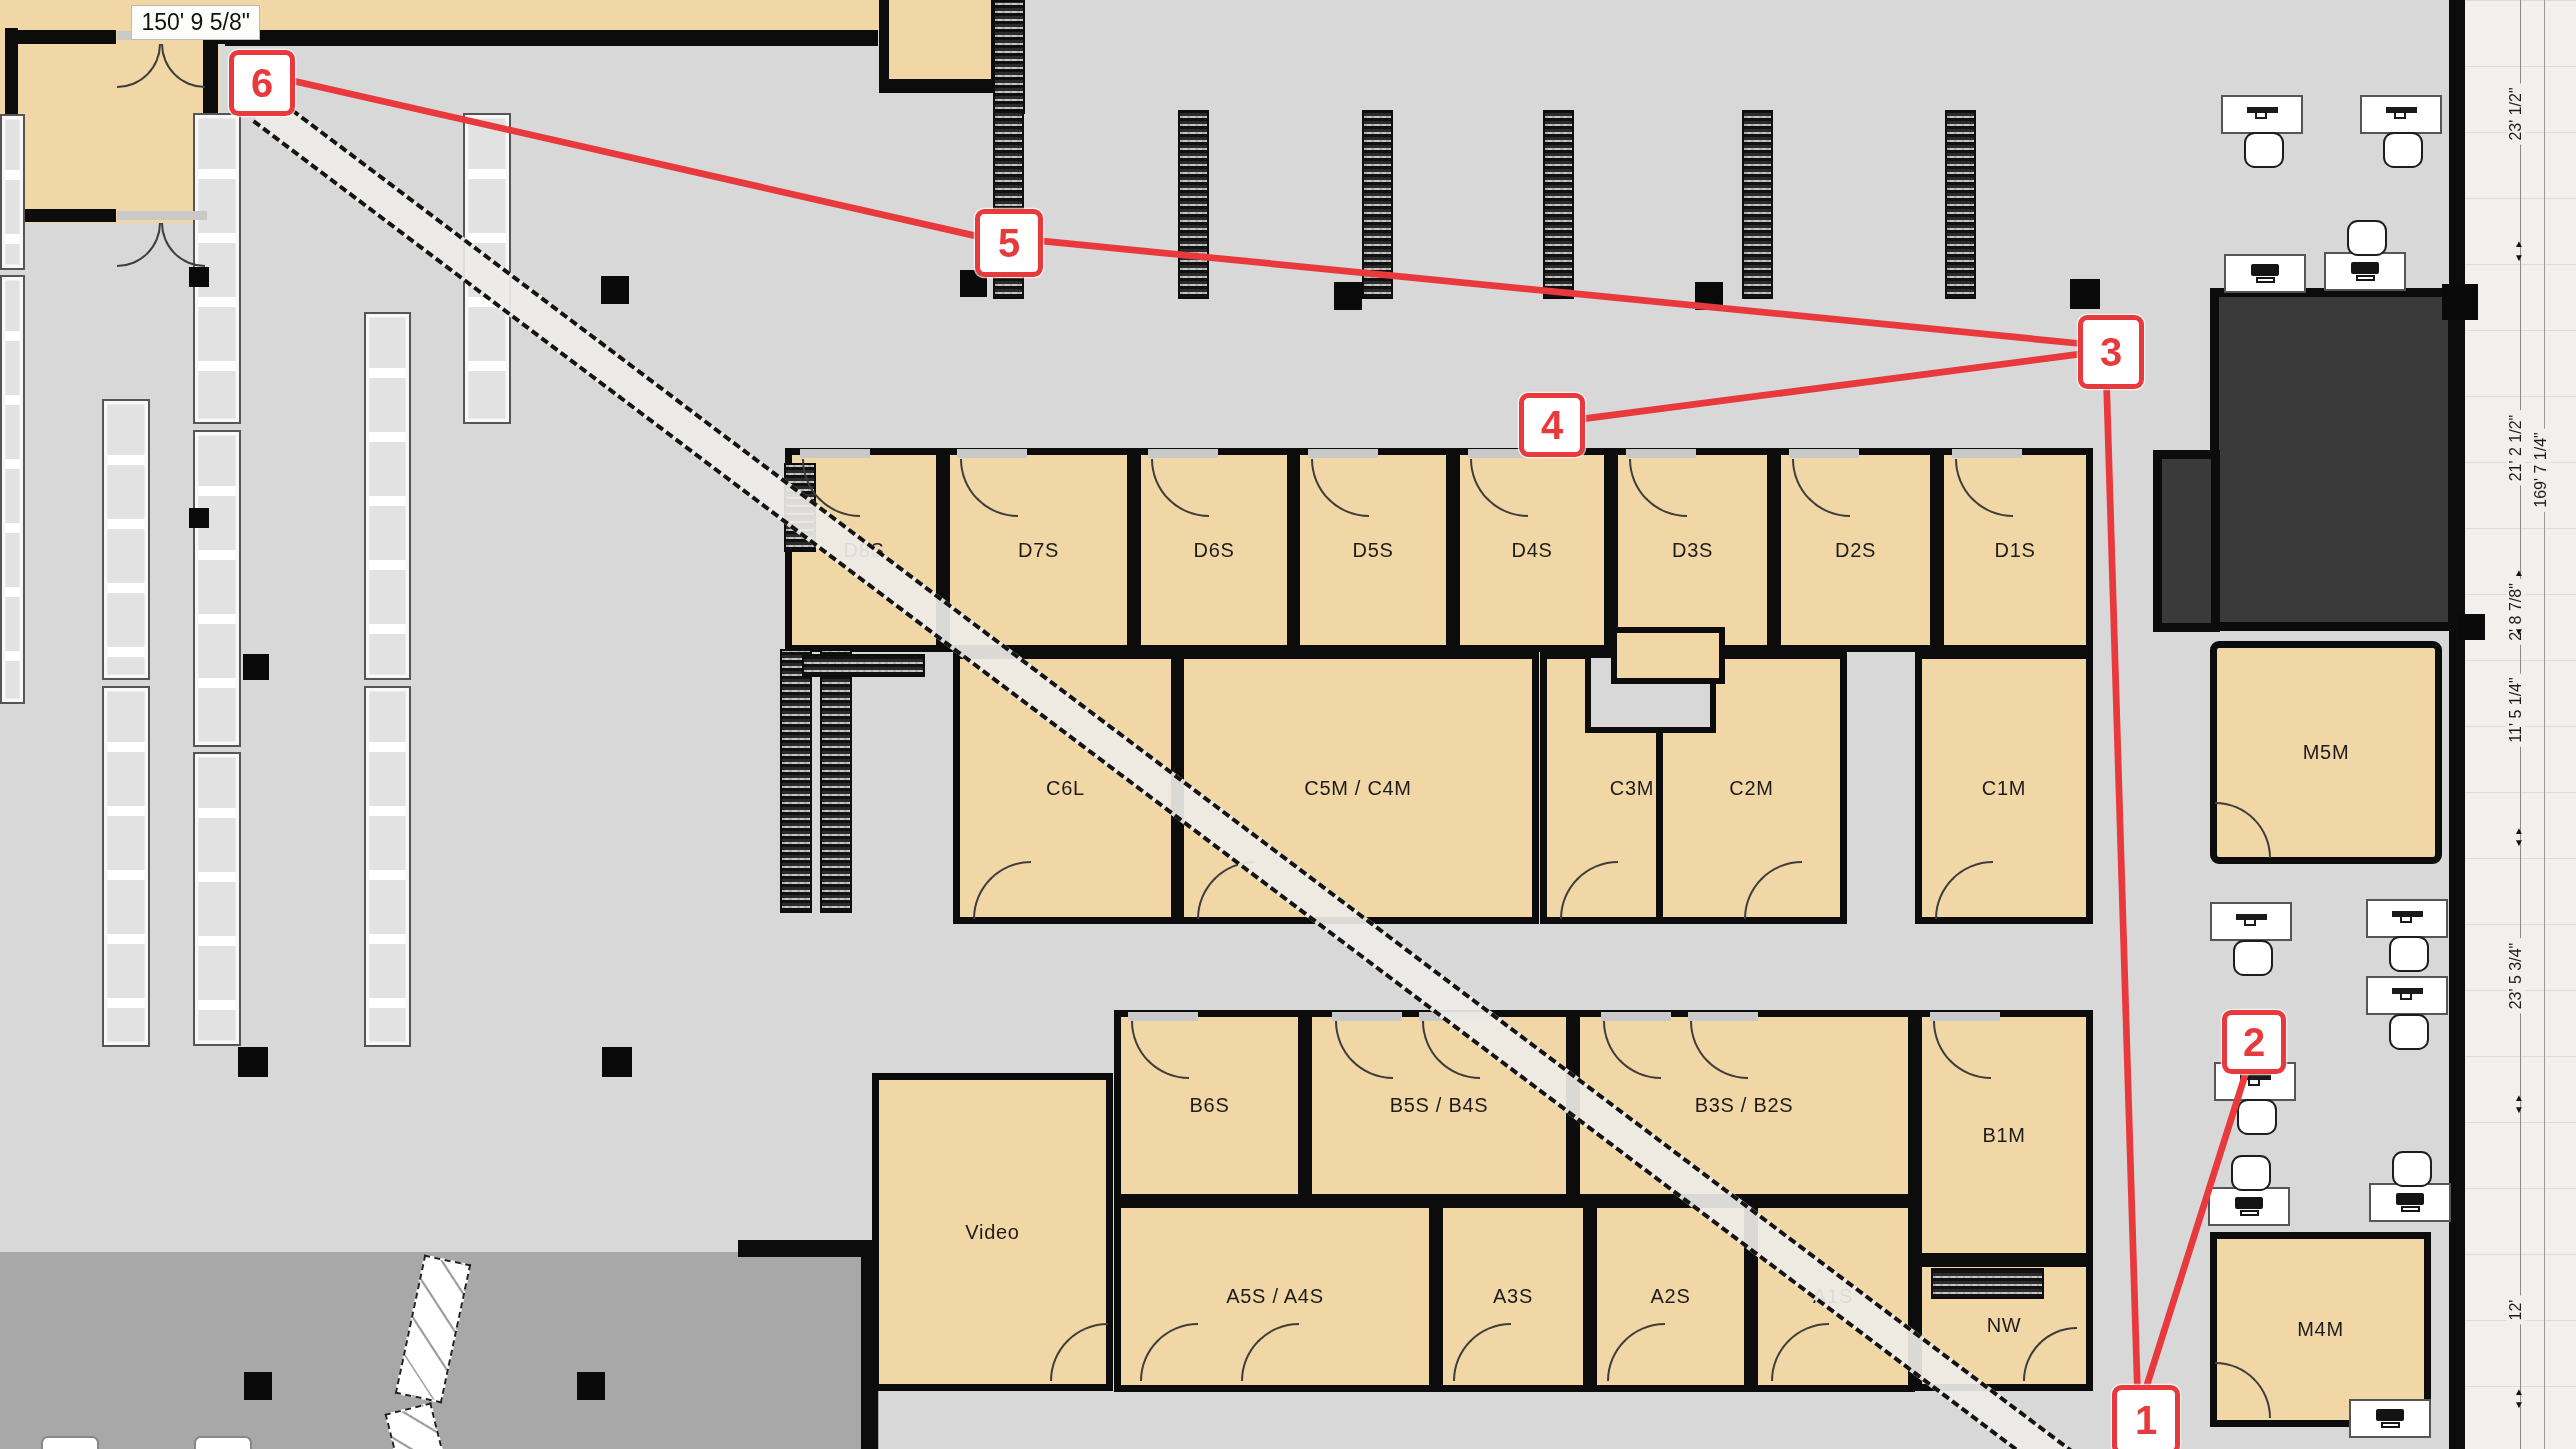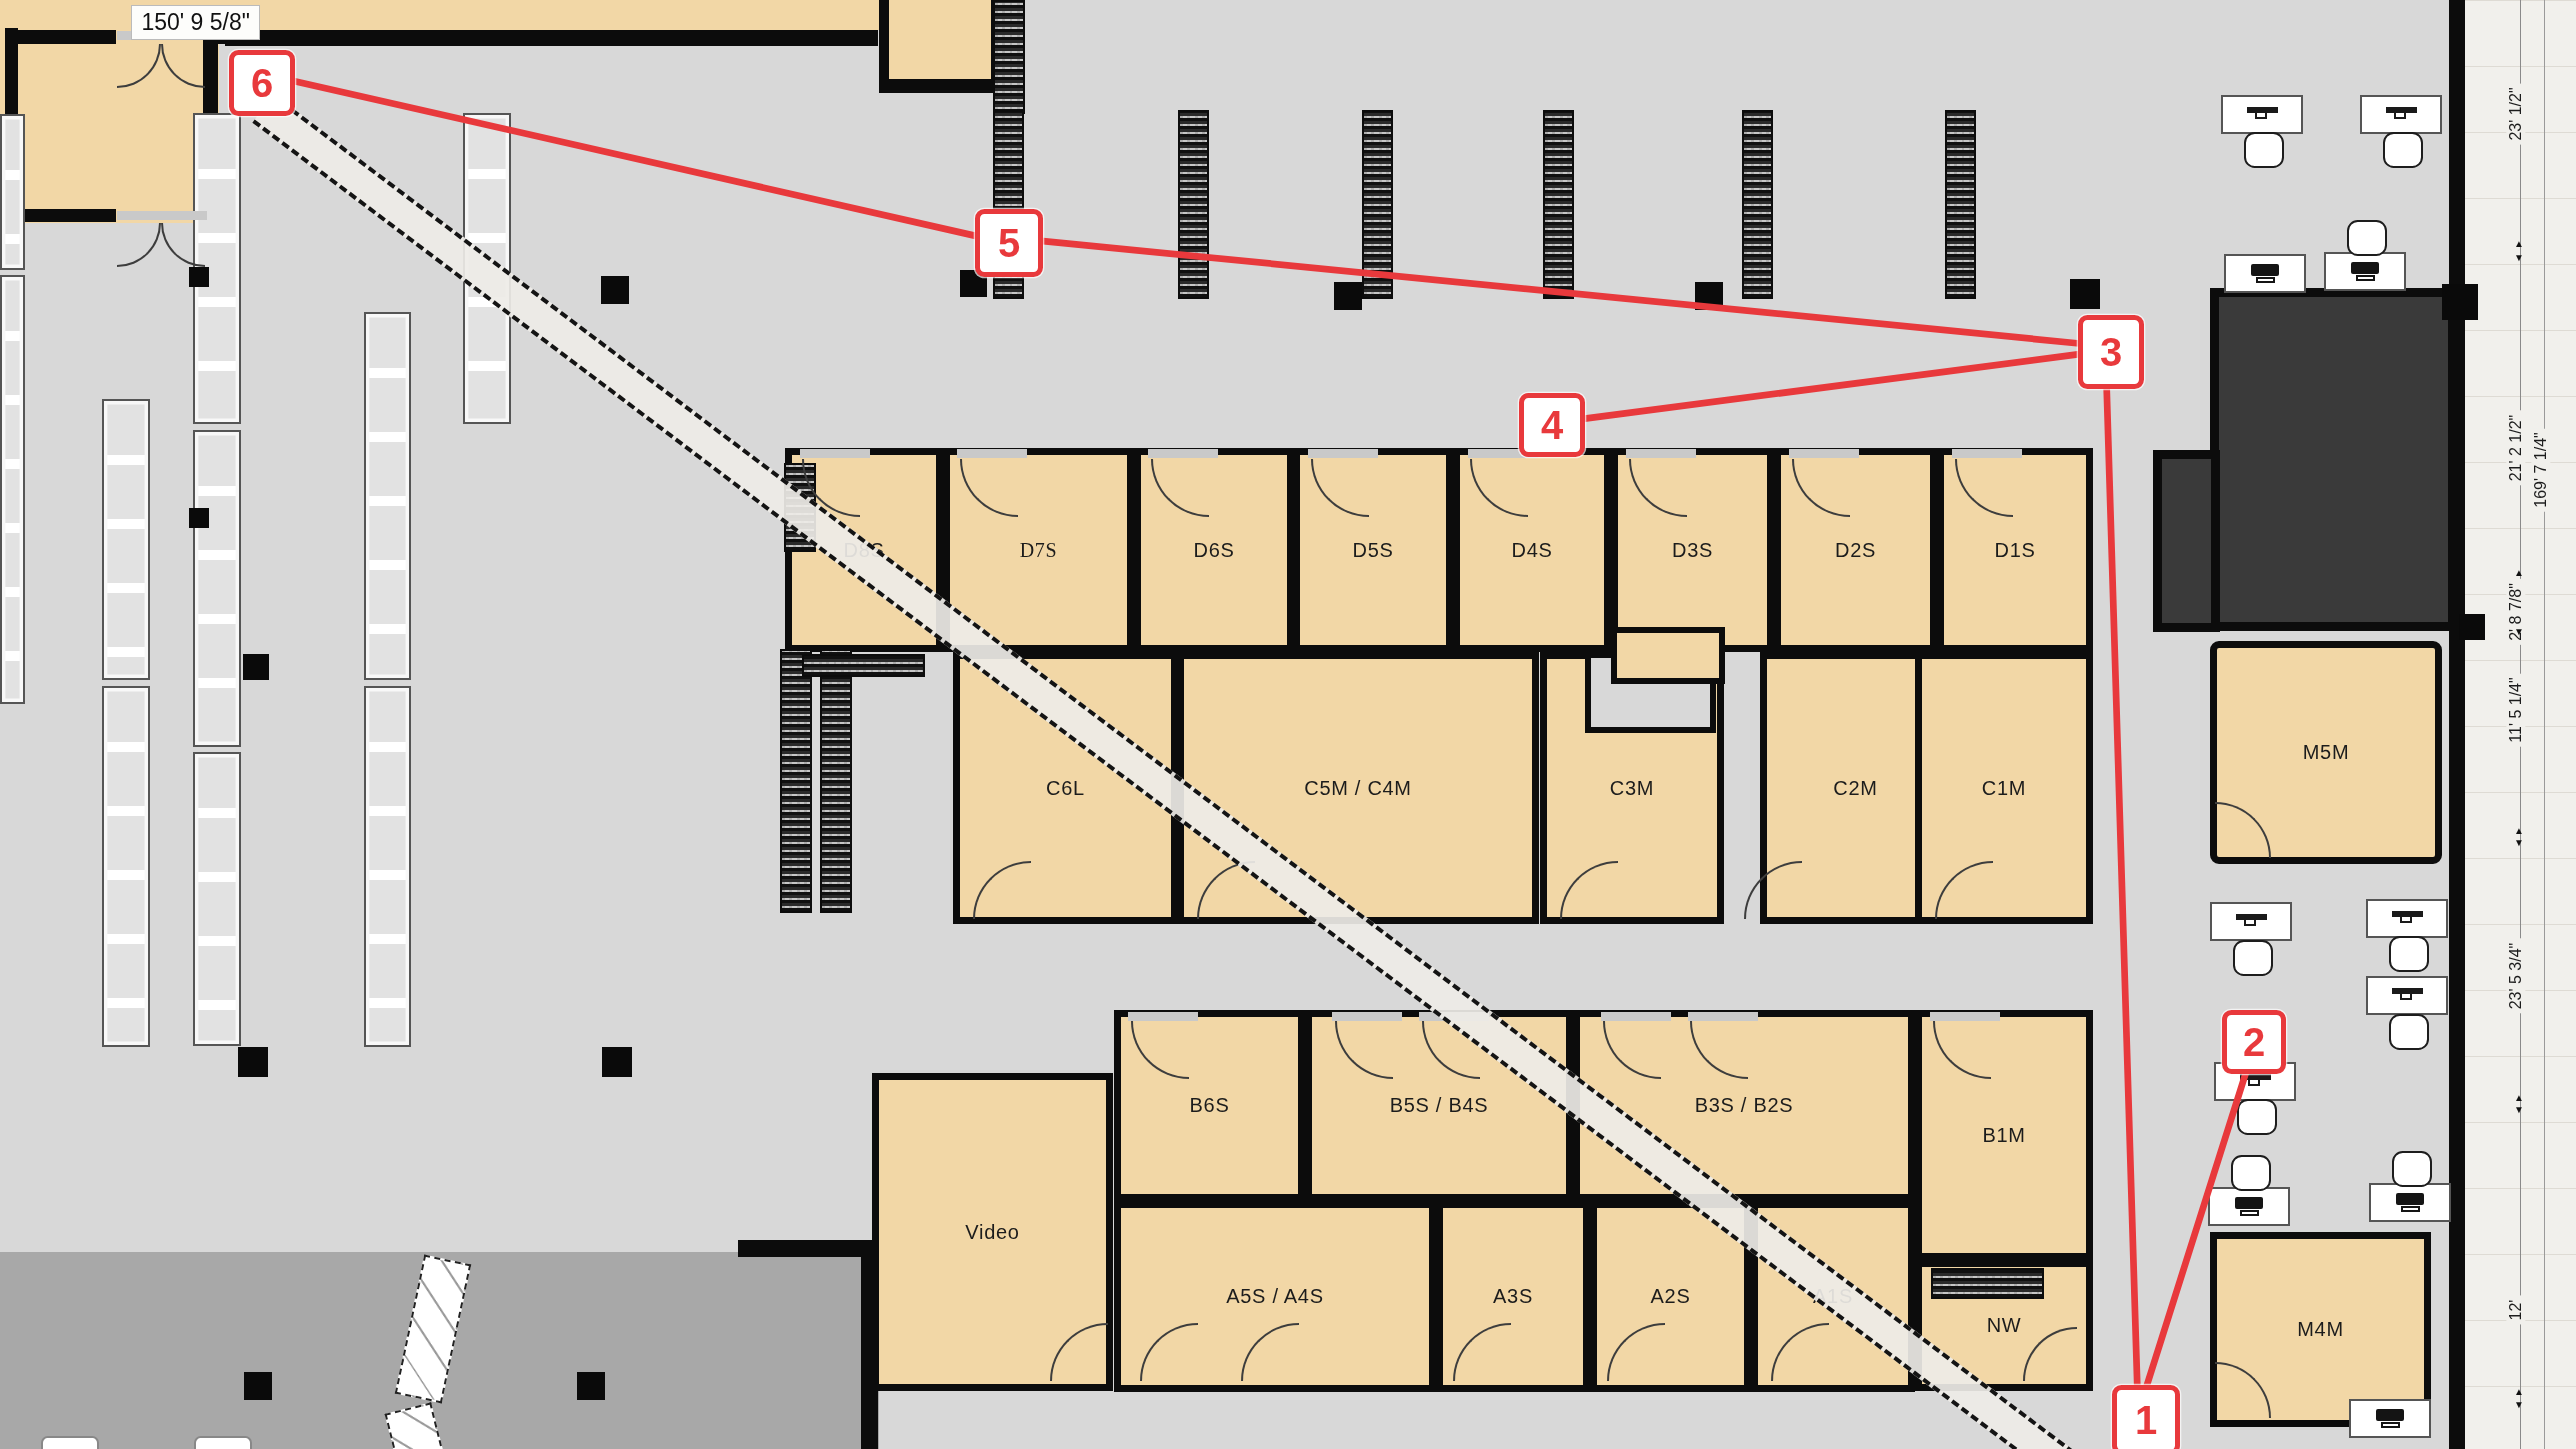--- a/index.html
+++ b/index.html
@@ -98,21 +98,21 @@
   <div class="wall" style="left:738px;top:1240px;width:141px;height:17.4px;"></div>
   <div class="wall" style="left:861px;top:1240px;width:17.4px;height:209px;"></div>
 
   <div class="notch" style="left:1585px;top:652px;width:131px;height:81px;"></div>
   <div class="stub" style="left:1611px;top:627px;width:114px;height:57px;"></div>
 
   <div id="gen">
       <div class="room" style="left: 785px; top: 448px; width: 158px; height: 204px;">
         <span>D8S</span>
       </div>
-      <div class="room" style="left: 943px; top: 448px; width: 191px; height: 204px; font-family: Liberation Serif, serif;">
+      <div class="room" style="left: 943px; top: 448px; width: 191px; height: 204px;">
         <span>D7S</span>
       </div>
       <div class="room" style="left: 1134px; top: 448px; width: 160px; height: 204px;">
         <span>D6S</span>
       </div>
       <div class="room" style="left: 1293px; top: 448px; width: 160px; height: 204px;">
         <span>D5S</span>
       </div>
       <div class="room" style="left: 1453px; top: 448px; width: 158px; height: 204px;">
         <span>D4S</span>
@@ -128,21 +128,21 @@
       </div>
       <div class="room" style="left: 953px; top: 652px; width: 225px; height: 272px;">
         <span>C6L</span>
       </div>
       <div class="room" style="left: 1177px; top: 652px; width: 362px; height: 272px; text-align: center;">
         <span>C5M / C4M</span>
       </div>
       <div class="room" style="left: 1540px; top: 652px; width: 184px; height: 272px;">
         <span>C3M</span>
       </div>
-      <div class="room" style="left: 1760px; top: 652px; width: 191px; height: 272px;">
+      <div class="room" style="left: 1656px; top: 652px; width: 191px; height: 272px;">
         <span>C2M</span>
       </div>
       <div class="room" style="left: 1915px; top: 652px; width: 178px; height: 272px;">
         <span>C1M</span>
       </div>
       <div class="room" style="left: 1114px; top: 1010px; width: 191px; height: 191px;">
         <span>B6S</span>
       </div>
       <div class="room" style="left: 1305px; top: 1010px; width: 268px; height: 191px;">
         <span>B5S / B4S</span>

